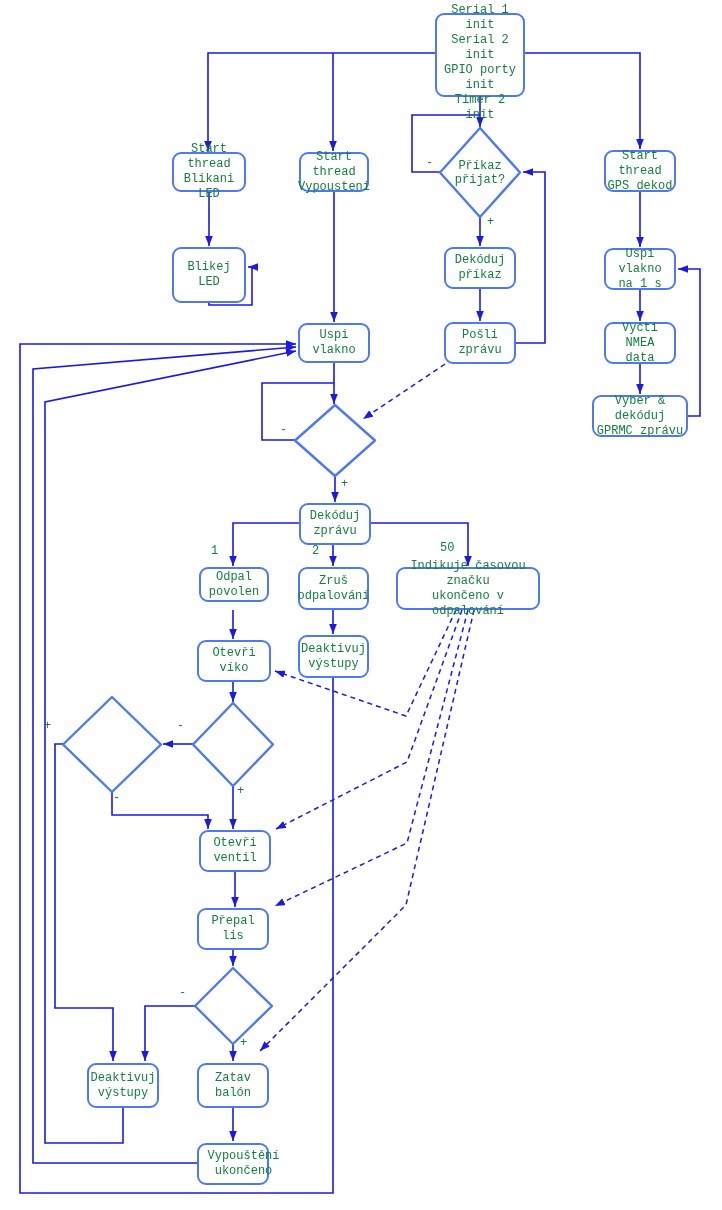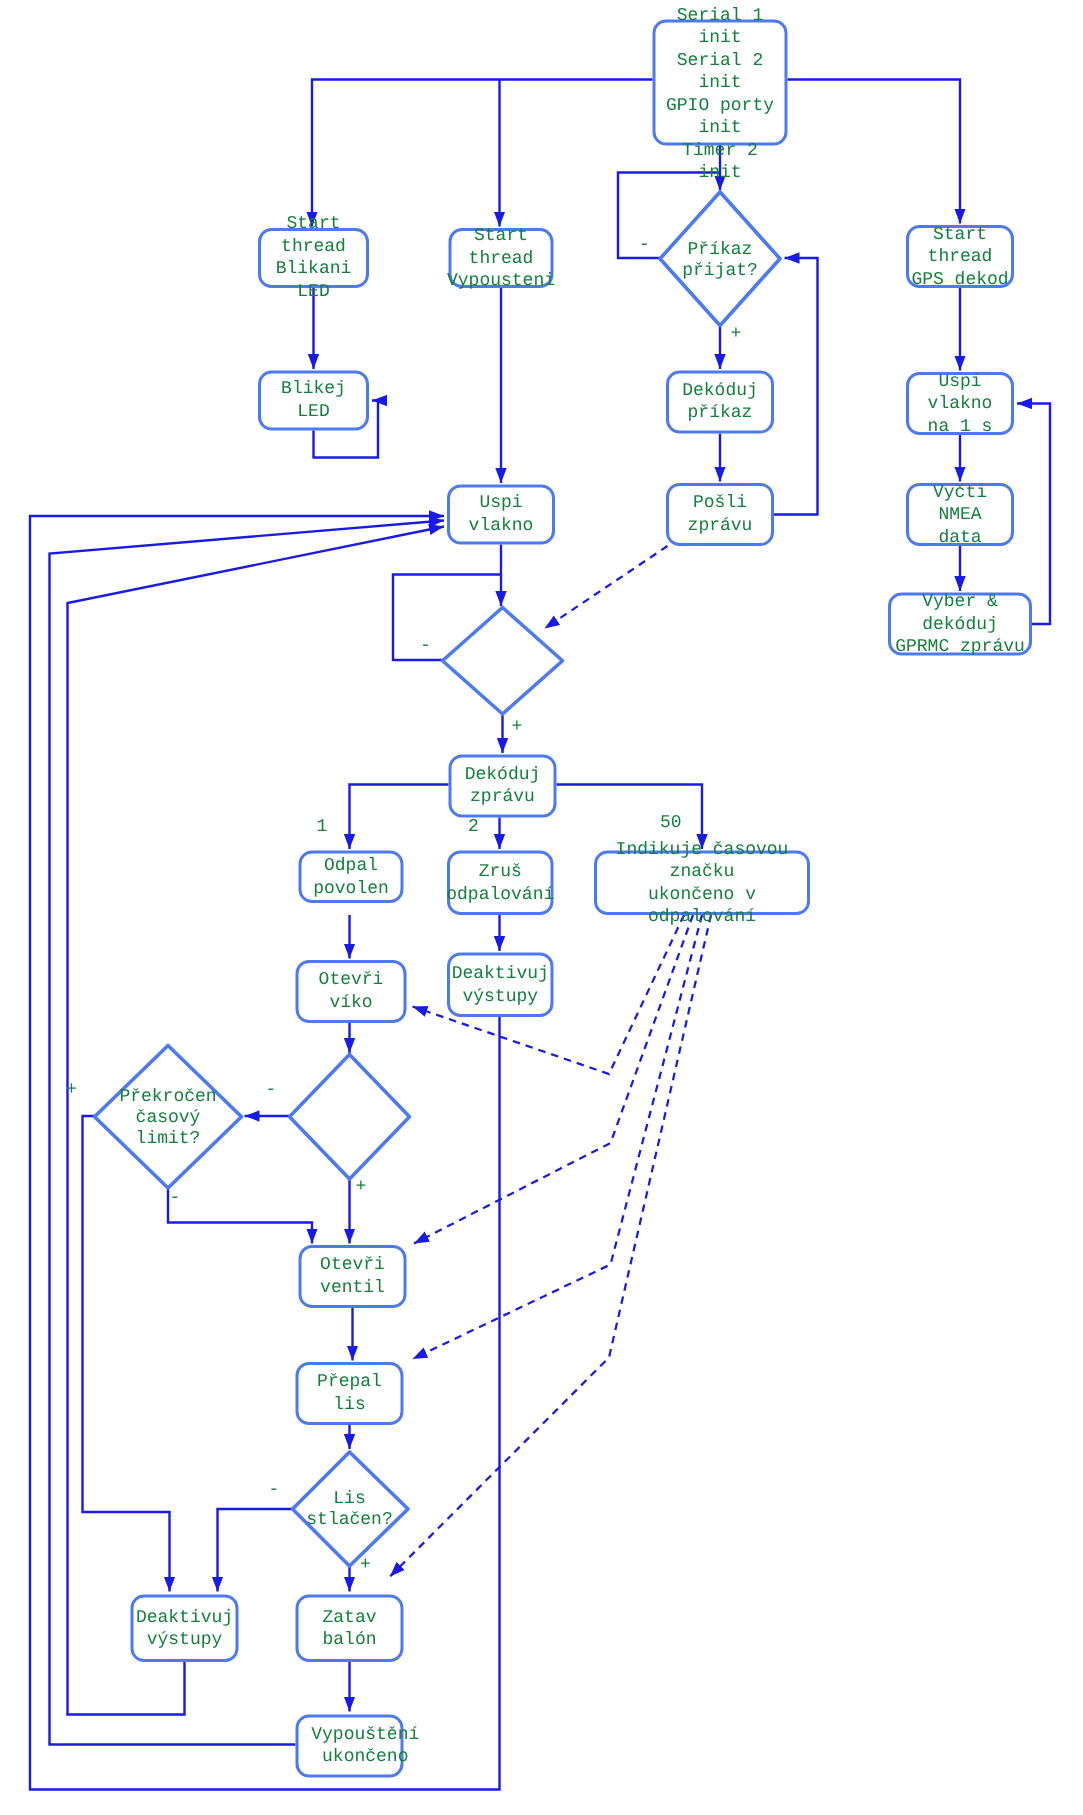--- a/index.html
+++ b/index.html
@@ -97,21 +97,21 @@
 Serial 1 init
 Serial 2 init
 GPIO porty init
 Timer 2 init</div>
   <div class="node" style="left:172px;top:152px;width:74px;height:40px;">Start thread
 Blikani LED</div>
   <div class="node" style="left:299px;top:152px;width:70px;height:40px;">Start thread
 Vypousteni</div>
   <div class="node" style="left:604px;top:150px;width:72px;height:42px;">Start thread
 GPS dekod</div>
-  <div class="node" style="left:172px;top:247px;width:74px;height:40px;">Blikej LED</div>
+  <div class="node" style="left:172px;top:247px;width:74px;height:56px;">Blikej LED</div>
   <div class="node" style="left:444px;top:247px;width:72px;height:42px;">Dekóduj
 příkaz</div>
   <div class="node" style="left:444px;top:322px;width:72px;height:42px;">Pošli
 zprávu</div>
   <div class="node" style="left:298px;top:323px;width:72px;height:40px;">Uspi vlakno</div>
   <div class="node" style="left:604px;top:248px;width:72px;height:42px;">Uspi vlakno
 na 1 s</div>
   <div class="node" style="left:604px;top:322px;width:72px;height:42px;">Vyčti NMEA
 data</div>
   <div class="node" style="left:592px;top:395px;width:96px;height:42px;">Vyber &amp; dekóduj
@@ -131,25 +131,20 @@
   <div class="node" style="left:197px;top:908px;width:72px;height:42px;">Přepal lis</div>
   <div class="node" style="left:197px;top:1063px;width:72px;height:45px;">Zatav
 balón</div>
   <div class="node" style="left:87px;top:1063px;width:72px;height:45px;">Deaktivuj
 výstupy</div>
   <div class="node" style="left:197px;top:1143px;width:72px;height:42px;padding-left:21px;">Vypouštění
 ukončeno</div>
 
   <div class="dlabel" style="left:440px;top:145px;width:80px;height:55px;">Příkaz
 přijat?</div>
-  <div class="dlabel" style="left:64px;top:723px;width:96px;height:44px;">Překročen
-časový
-limit?</div>
-  <div class="dlabel" style="left:193px;top:978px;width:80px;height:55px;">Lis
-stlačen?</div>
 
   <span class="elabel" style="left:426px;top:156px;">-</span>
   <span class="elabel" style="left:487px;top:215px;">+</span>
   <span class="elabel" style="left:280px;top:423px;">-</span>
   <span class="elabel" style="left:341px;top:477px;">+</span>
   <span class="elabel" style="left:211px;top:544px;">1</span>
   <span class="elabel" style="left:312px;top:544px;">2</span>
   <span class="elabel" style="left:440px;top:541px;">50</span>
   <span class="elabel" style="left:177px;top:719px;">-</span>
   <span class="elabel" style="left:44px;top:719px;">+</span>

